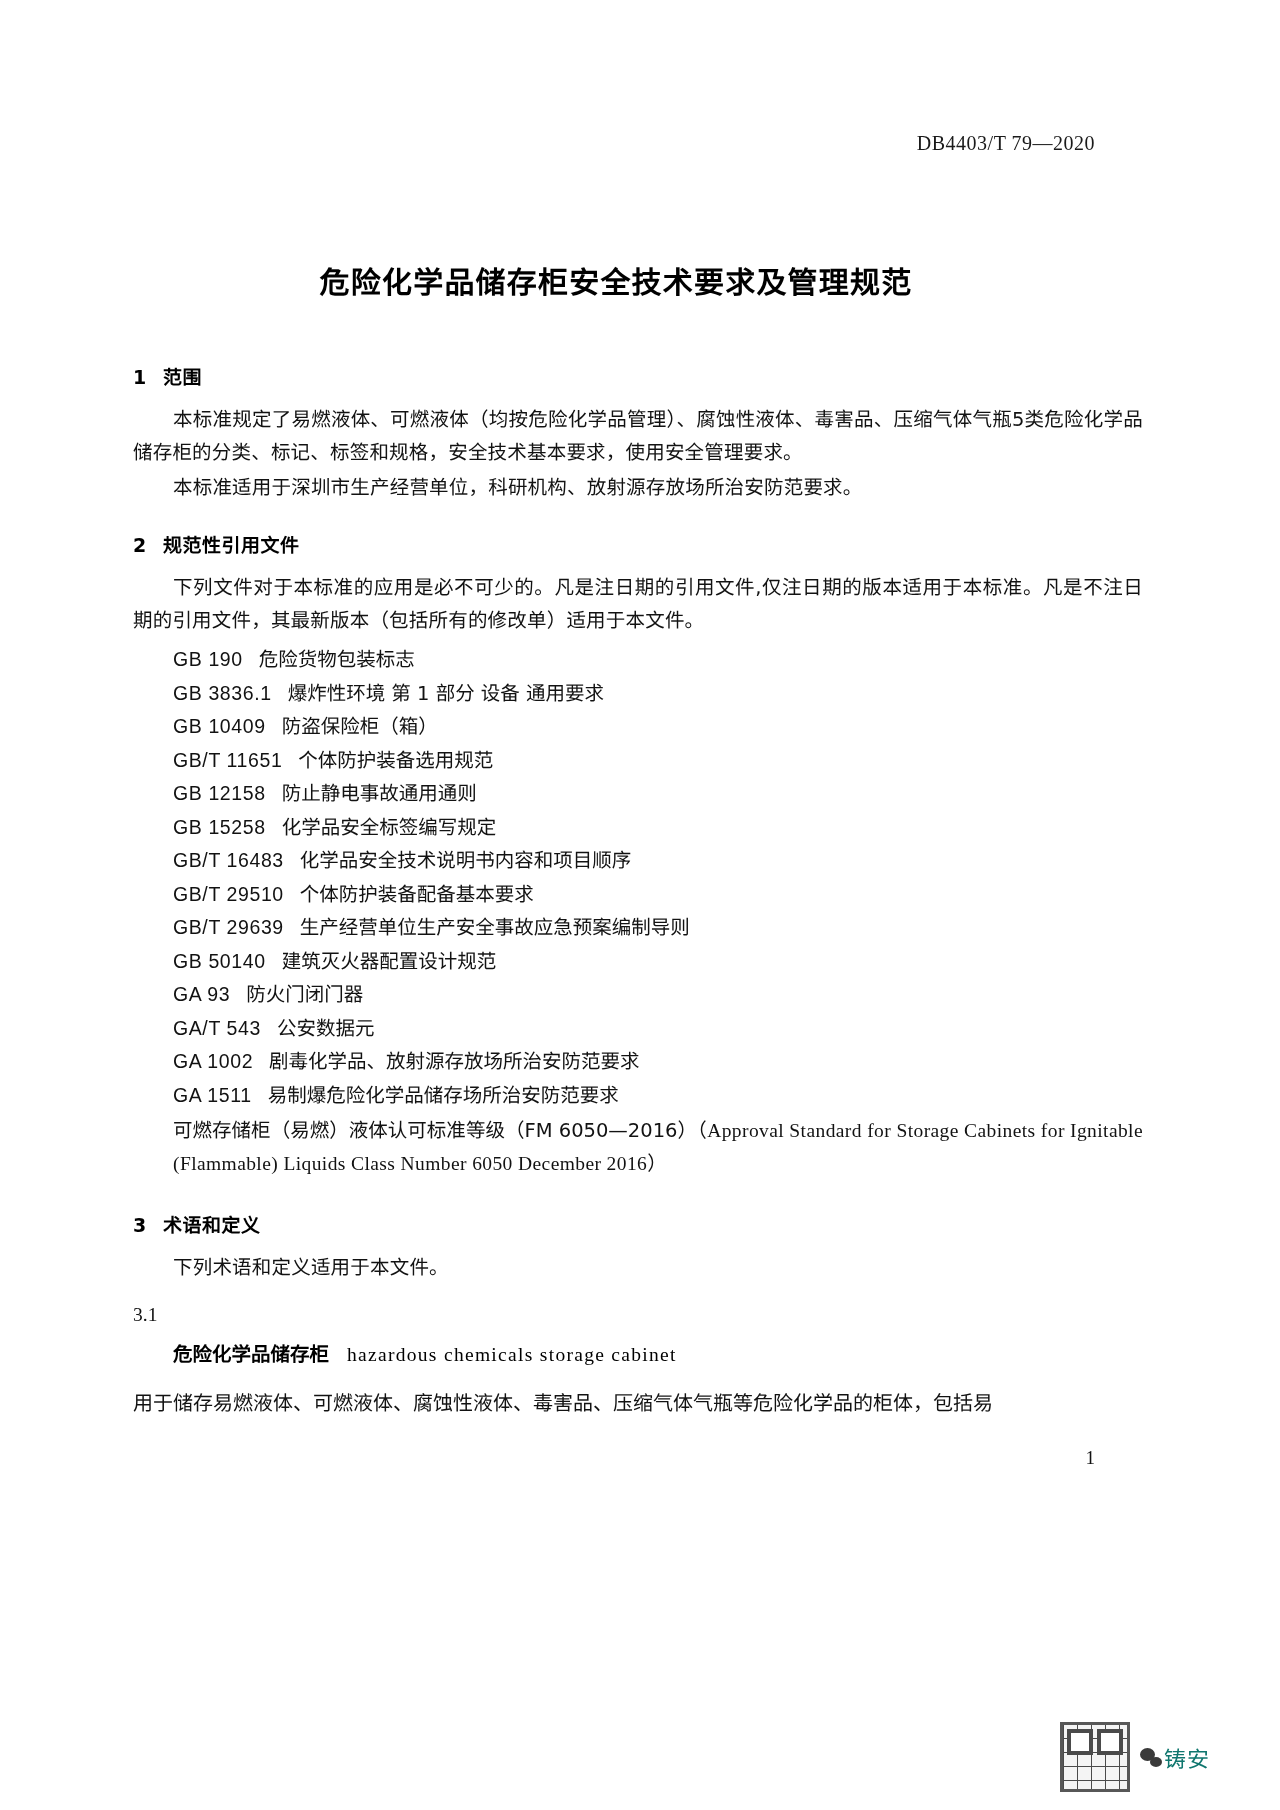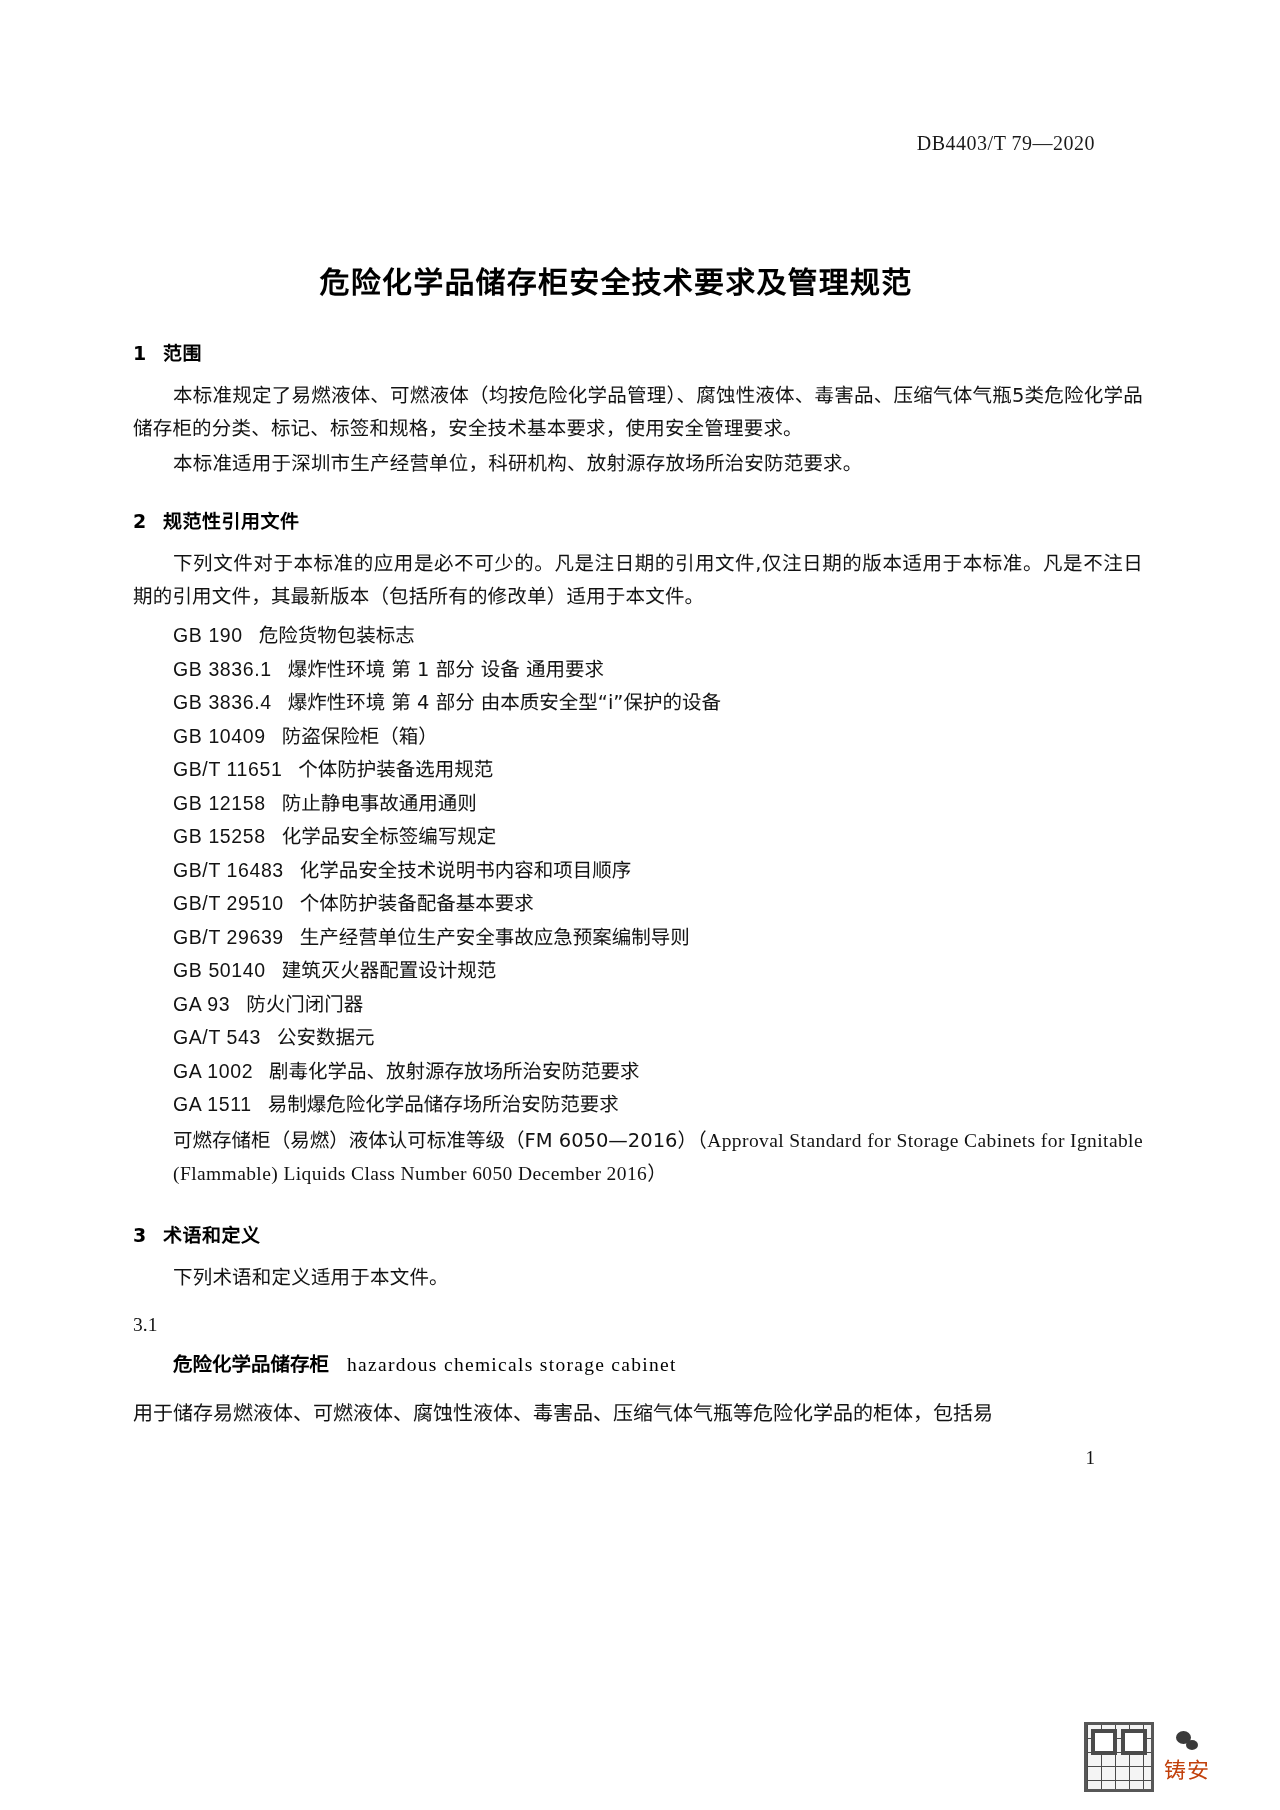--- a/index.html
+++ b/index.html
@@ -43,21 +43,21 @@
     text-align: center;
     font-family: "DejaVu Sans", "Liberation Sans", sans-serif;
     font-weight: bold;
     font-size: 30px;
     letter-spacing: 1.2px;
     color: #000000;
   }
   
   .content {
     position: absolute;
-    top: 320px;
+    top: 344px;
     left: 133px;
     width: 1010px;
   }
   .clause-head {
     font-family: "DejaVu Sans", "Liberation Sans", sans-serif;
     font-weight: bold;
     font-size: 19px;
     color: #000;
     margin: 18px 0 14px 0;
     letter-spacing: 0.5px;
@@ -175,26 +175,25 @@
     width: 18px;
     height: 18px;
     border: 4px solid #2b2b2b;
     background: #fff;
   }
   .wechat-badge .qr::before { top: 4px; left: 4px; }
   .wechat-badge .qr::after { top: 4px; right: 4px; }
   .wechat-badge .label {
     font-family: "DejaVu Sans", "Liberation Sans", sans-serif;
     font-size: 22px;
-    color: #c2410c;
+    color: #0f766e;
     letter-spacing: 1px;
     display: flex;
     align-items: center;
     gap: 2px;
-    flex-direction: column;
   }
   .wechat-badge .wechat-icon {
     display: inline-block;
     width: 22px;
     height: 19px;
     position: relative;
   }
   .wechat-badge .wechat-icon span {
     position: absolute;
     border-radius: 50%;
@@ -225,21 +224,20 @@
     <p class="para indent">本标准适用于深圳市生产经营单位，科研机构、放射源存放场所治安防范要求。</p>
 
     <div class="clause-head" style="margin-top:26px;">
       <span class="num">2</span><span>规范性引用文件</span>
     </div>
     <p class="para indent">下列文件对于本标准的应用是必不可少的。凡是注日期的引用文件,仅注日期的版本适用于本标准。凡是不注日期的引用文件，其最新版本（包括所有的修改单）适用于本文件。</p>
 
     <ul class="ref-list">
       <li><span class="code">GB 190</span><span class="cn">危险货物包装标志</span></li>
       <li><span class="code">GB 3836.1</span><span class="cn">爆炸性环境 第 1 部分 设备 通用要求</span></li>
-      <li><span class="code">GB 3836.4</span><span class="cn">爆炸性环境 第 4 部分 由本质安全型“i”保护的设备</span></li>
       <li><span class="code">GB 10409</span><span class="cn">防盗保险柜（箱）</span></li>
       <li><span class="code">GB/T 11651</span><span class="cn">个体防护装备选用规范</span></li>
       <li><span class="code">GB 12158</span><span class="cn">防止静电事故通用通则</span></li>
       <li><span class="code">GB 15258</span><span class="cn">化学品安全标签编写规定</span></li>
       <li><span class="code">GB/T 16483</span><span class="cn">化学品安全技术说明书内容和项目顺序</span></li>
       <li><span class="code">GB/T 29510</span><span class="cn">个体防护装备配备基本要求</span></li>
       <li><span class="code">GB/T 29639</span><span class="cn">生产经营单位生产安全事故应急预案编制导则</span></li>
       <li><span class="code">GB 50140</span><span class="cn">建筑灭火器配置设计规范</span></li>
       <li><span class="code">GA 93</span><span class="cn">防火门闭门器</span></li>
       <li><span class="code">GA/T 543</span><span class="cn">公安数据元</span></li>

